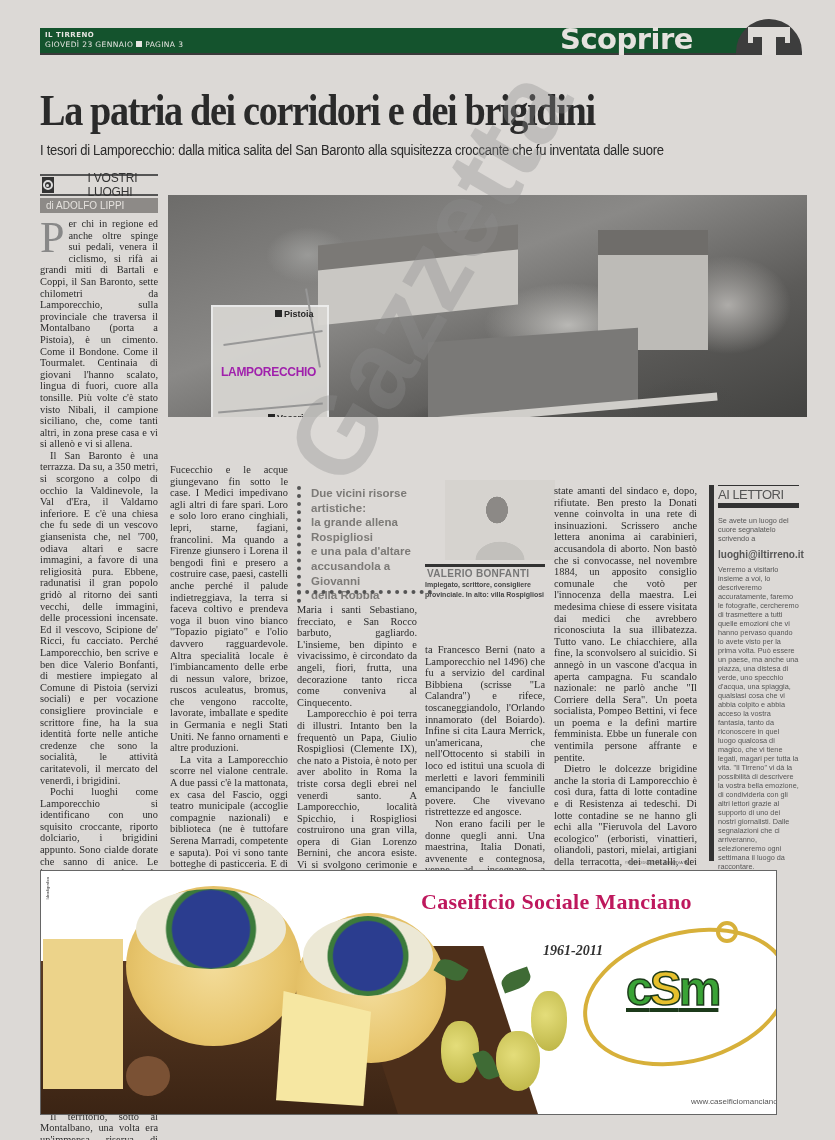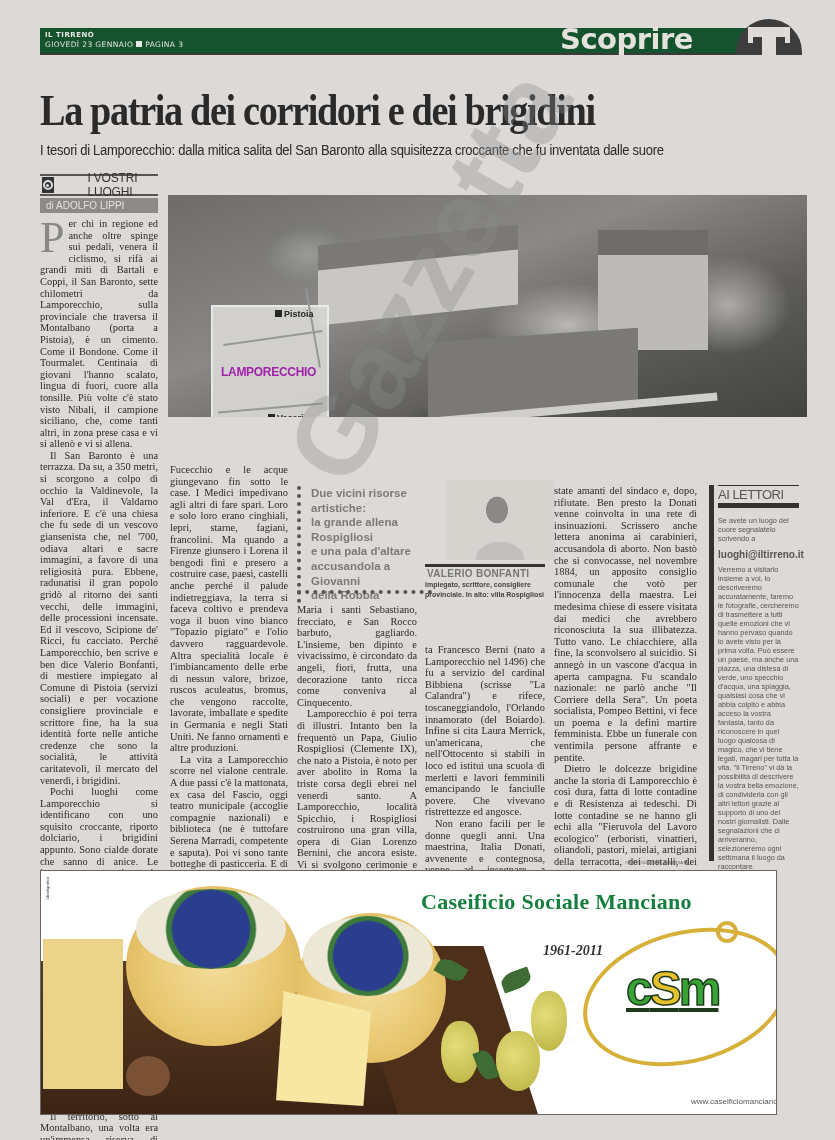--- a/index.html
+++ b/index.html
@@ -76,21 +76,21 @@
   .ad { position: absolute; left: 40px; top: 870px; width: 737px; height: 245px; background: #fff; border: 1px solid #666; overflow: hidden; }
   .ad .table { position: absolute; left: 0; top: 90px; width: 400px; height: 155px; background: linear-gradient(180deg, #5a3a22, #3b2414); }
   .ad .table2 { position: absolute; left: 330px; top: 75px; width: 140px; height: 170px; background: #4d2f1a; transform: skewX(18deg); }
   .ad .wheel { position: absolute; border-radius: 50%; background: radial-gradient(circle, #f3dc9a 0%, #e8c66e 60%, #d6ae50 100%); }
   .ad .label { position: absolute; border-radius: 50%; background: radial-gradient(circle, #2b3d8f 0%, #2b3d8f 45%, #3b7a3b 47%, #3b7a3b 52%, #ece8d5 54%, #ece8d5 100%); }
   .ad .wedge { position: absolute; left: 235px; top: 120px; width: 95px; height: 115px; background: #f6e7a2; clip-path: polygon(8% 0, 100% 18%, 92% 100%, 0 95%); }
   .ad .block { position: absolute; left: 2px; top: 68px; width: 80px; height: 150px; background: #ecd38a; }
   .ad .nut { position: absolute; left: 85px; top: 185px; width: 44px; height: 40px; border-radius: 50%; background: #7a5134; }
   .ad .pear { position: absolute; border-radius: 45% 45% 50% 50%; background: radial-gradient(circle at 40% 40%, #e4dd7a, #b9b140); }
   .ad .leaf { position: absolute; width: 30px; height: 18px; border-radius: 50% 0; background: #3f6b35; }
-  .ad .brand { position: absolute; left: 380px; top: 18px; font: bold 22px "Liberation Serif", serif; color: #15803d; letter-spacing: 0.3px; white-space: nowrap; }
+  .ad .brand { position: absolute; left: 380px; top: 18px; font: bold 22px "Liberation Serif", serif; color: #be185d; letter-spacing: 0.3px; white-space: nowrap; }
   .ad .years { position: absolute; left: 502px; top: 72px; font: italic bold 14px "Liberation Serif", serif; color: #333; }
   .ad .fifty { position: absolute; left: 492px; top: 48px; font: 110px "Liberation Serif", serif; color: #d6b64a; line-height: 110px; }
   .ad .ring { position: absolute; left: 540px; top: 60px; width: 210px; height: 132px; border: 4px solid #d7b03a; border-radius: 50%; transform: rotate(-15deg); }
   .ad .csm { position: absolute; left: 585px; top: 90px; font: bold 48px "Liberation Sans", sans-serif; color: #3aa336; -webkit-text-stroke: 1.5px #1c3a1a; letter-spacing: -3px; text-decoration: underline; }
   .ad .csm .s { color: #e6c02d; }
   .ad .deg { position: absolute; left: 675px; top: 50px; width: 22px; height: 22px; border: 4px solid #d7b03a; border-radius: 50%; }
   .ad .url { position: absolute; left: 650px; top: 226px; font: 8px "Liberation Sans", sans-serif; color: #555; }
   .ad .vlabel { position: absolute; left: 4px; top: 6px; font: 4px "Liberation Sans", sans-serif; color: #333; writing-mode: vertical-rl; transform: rotate(180deg); }
 </style>
 </head>

